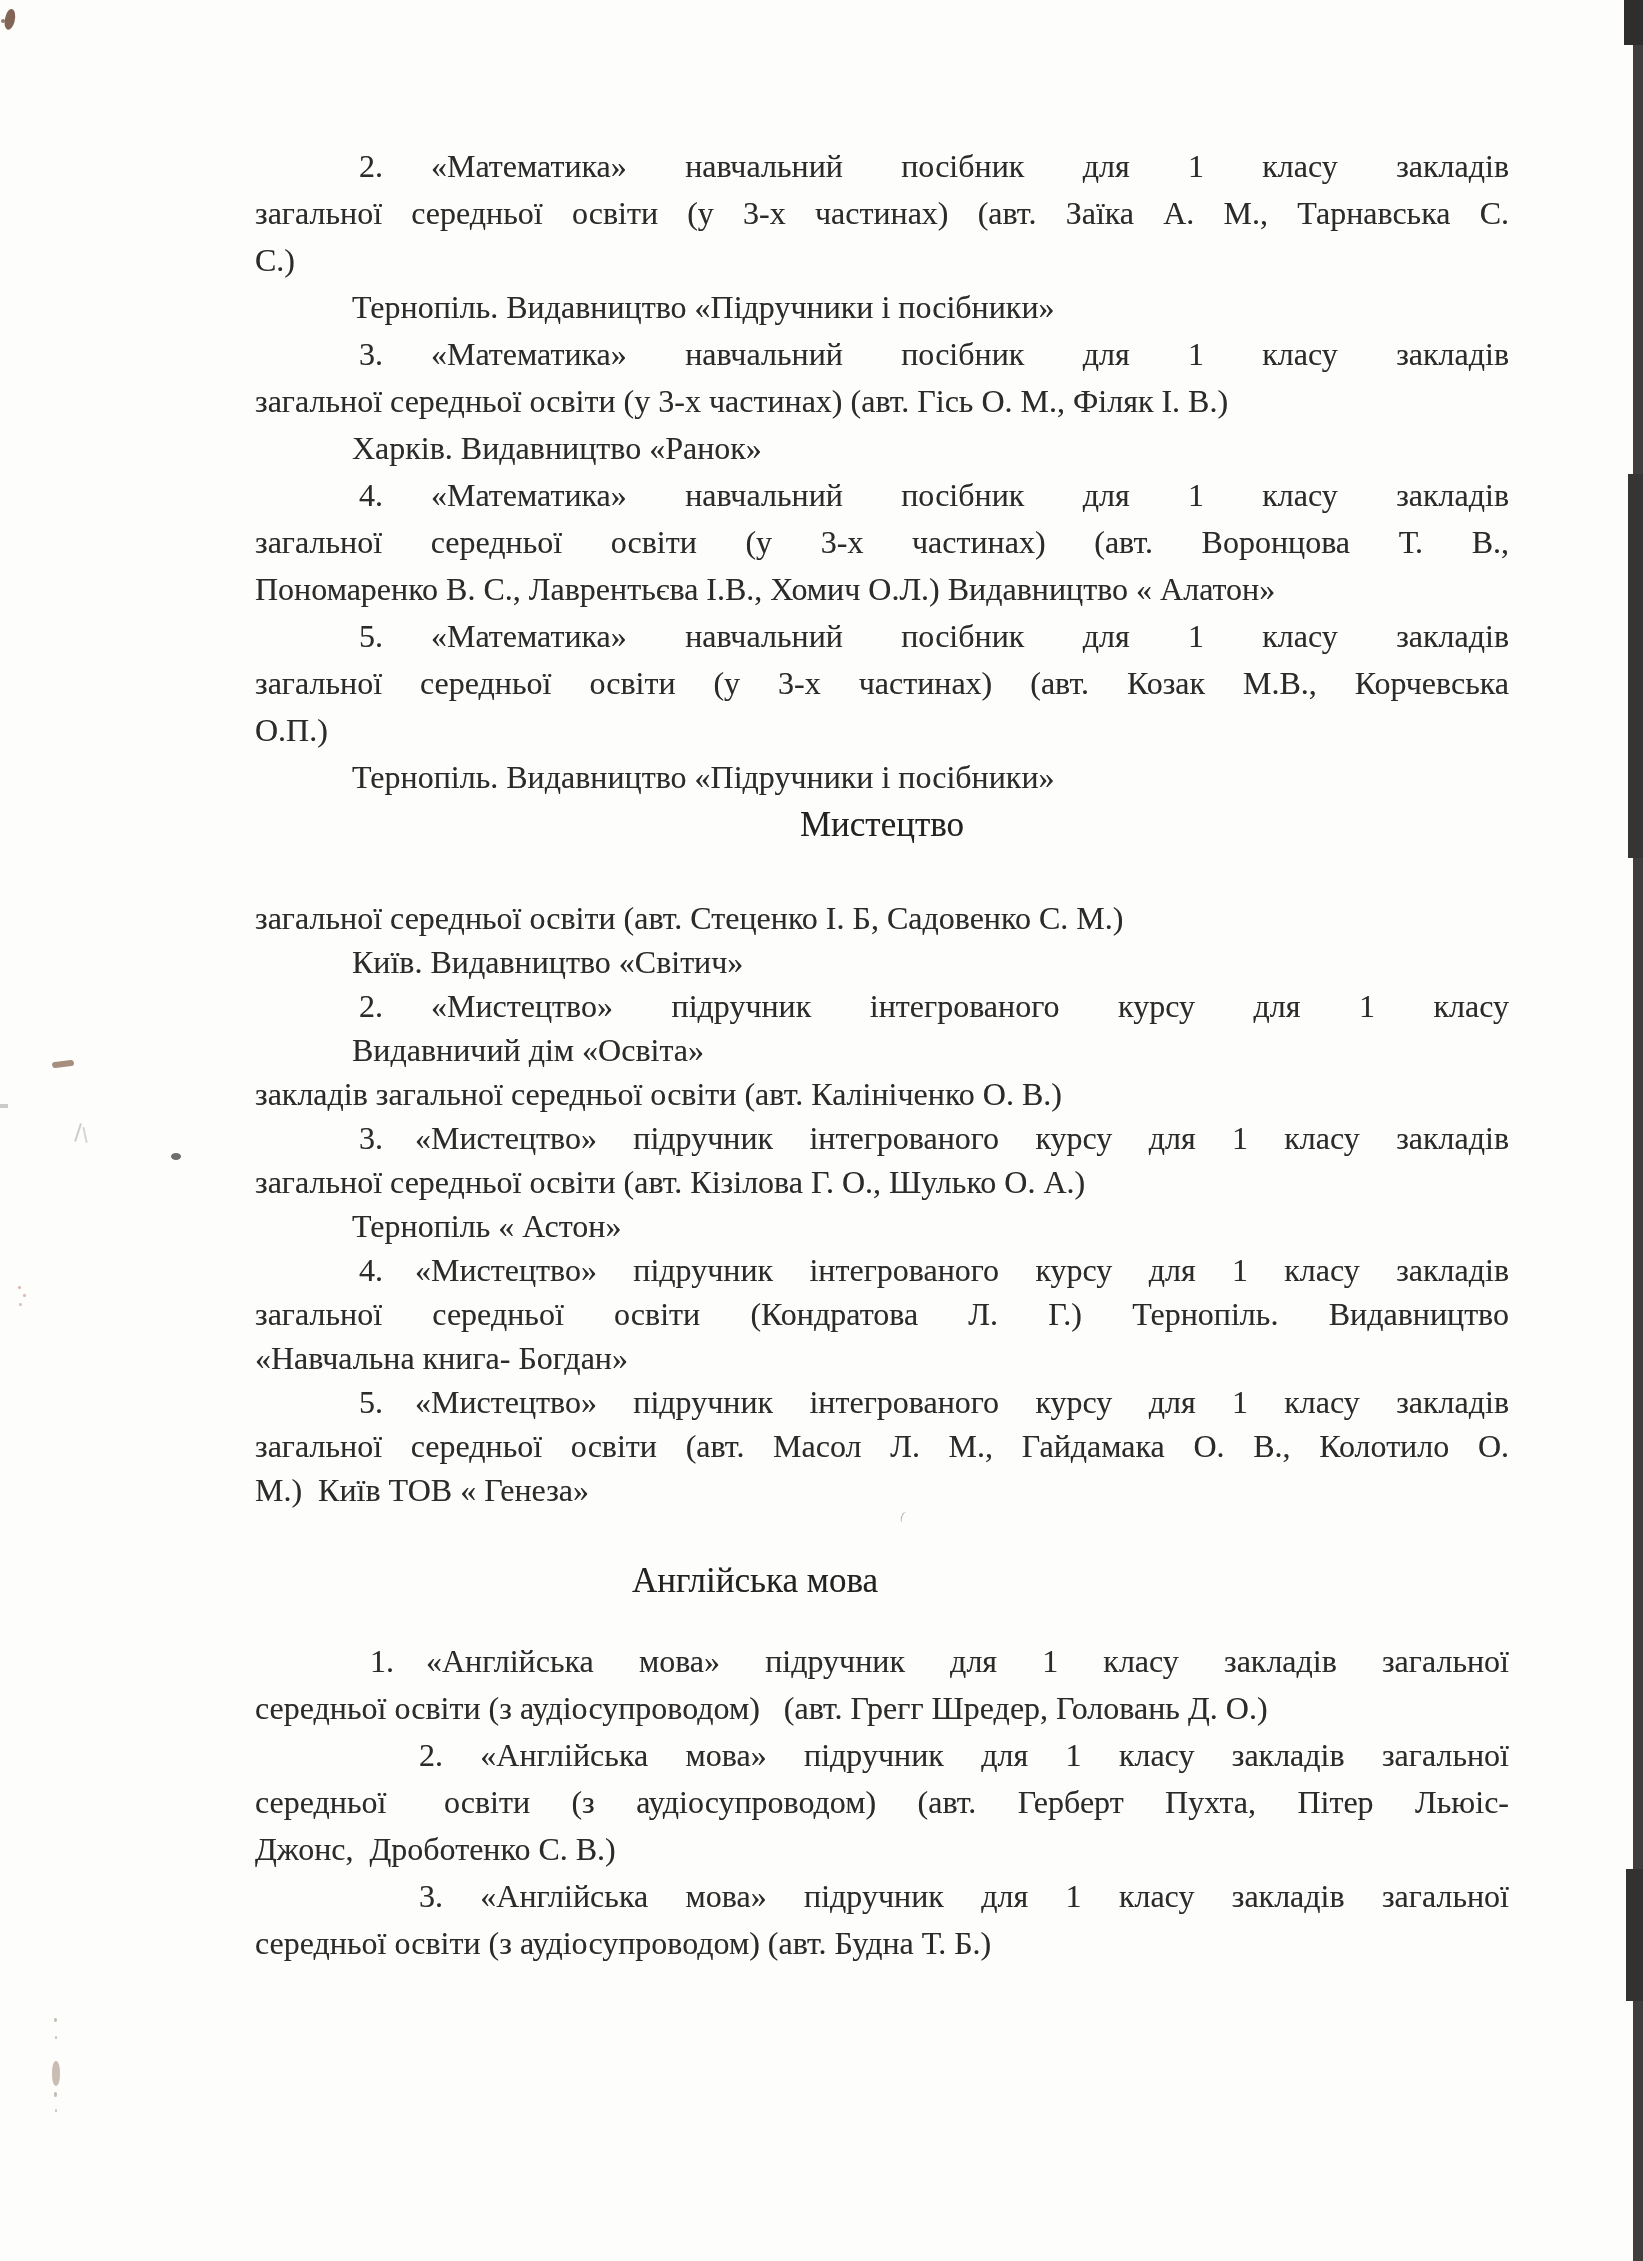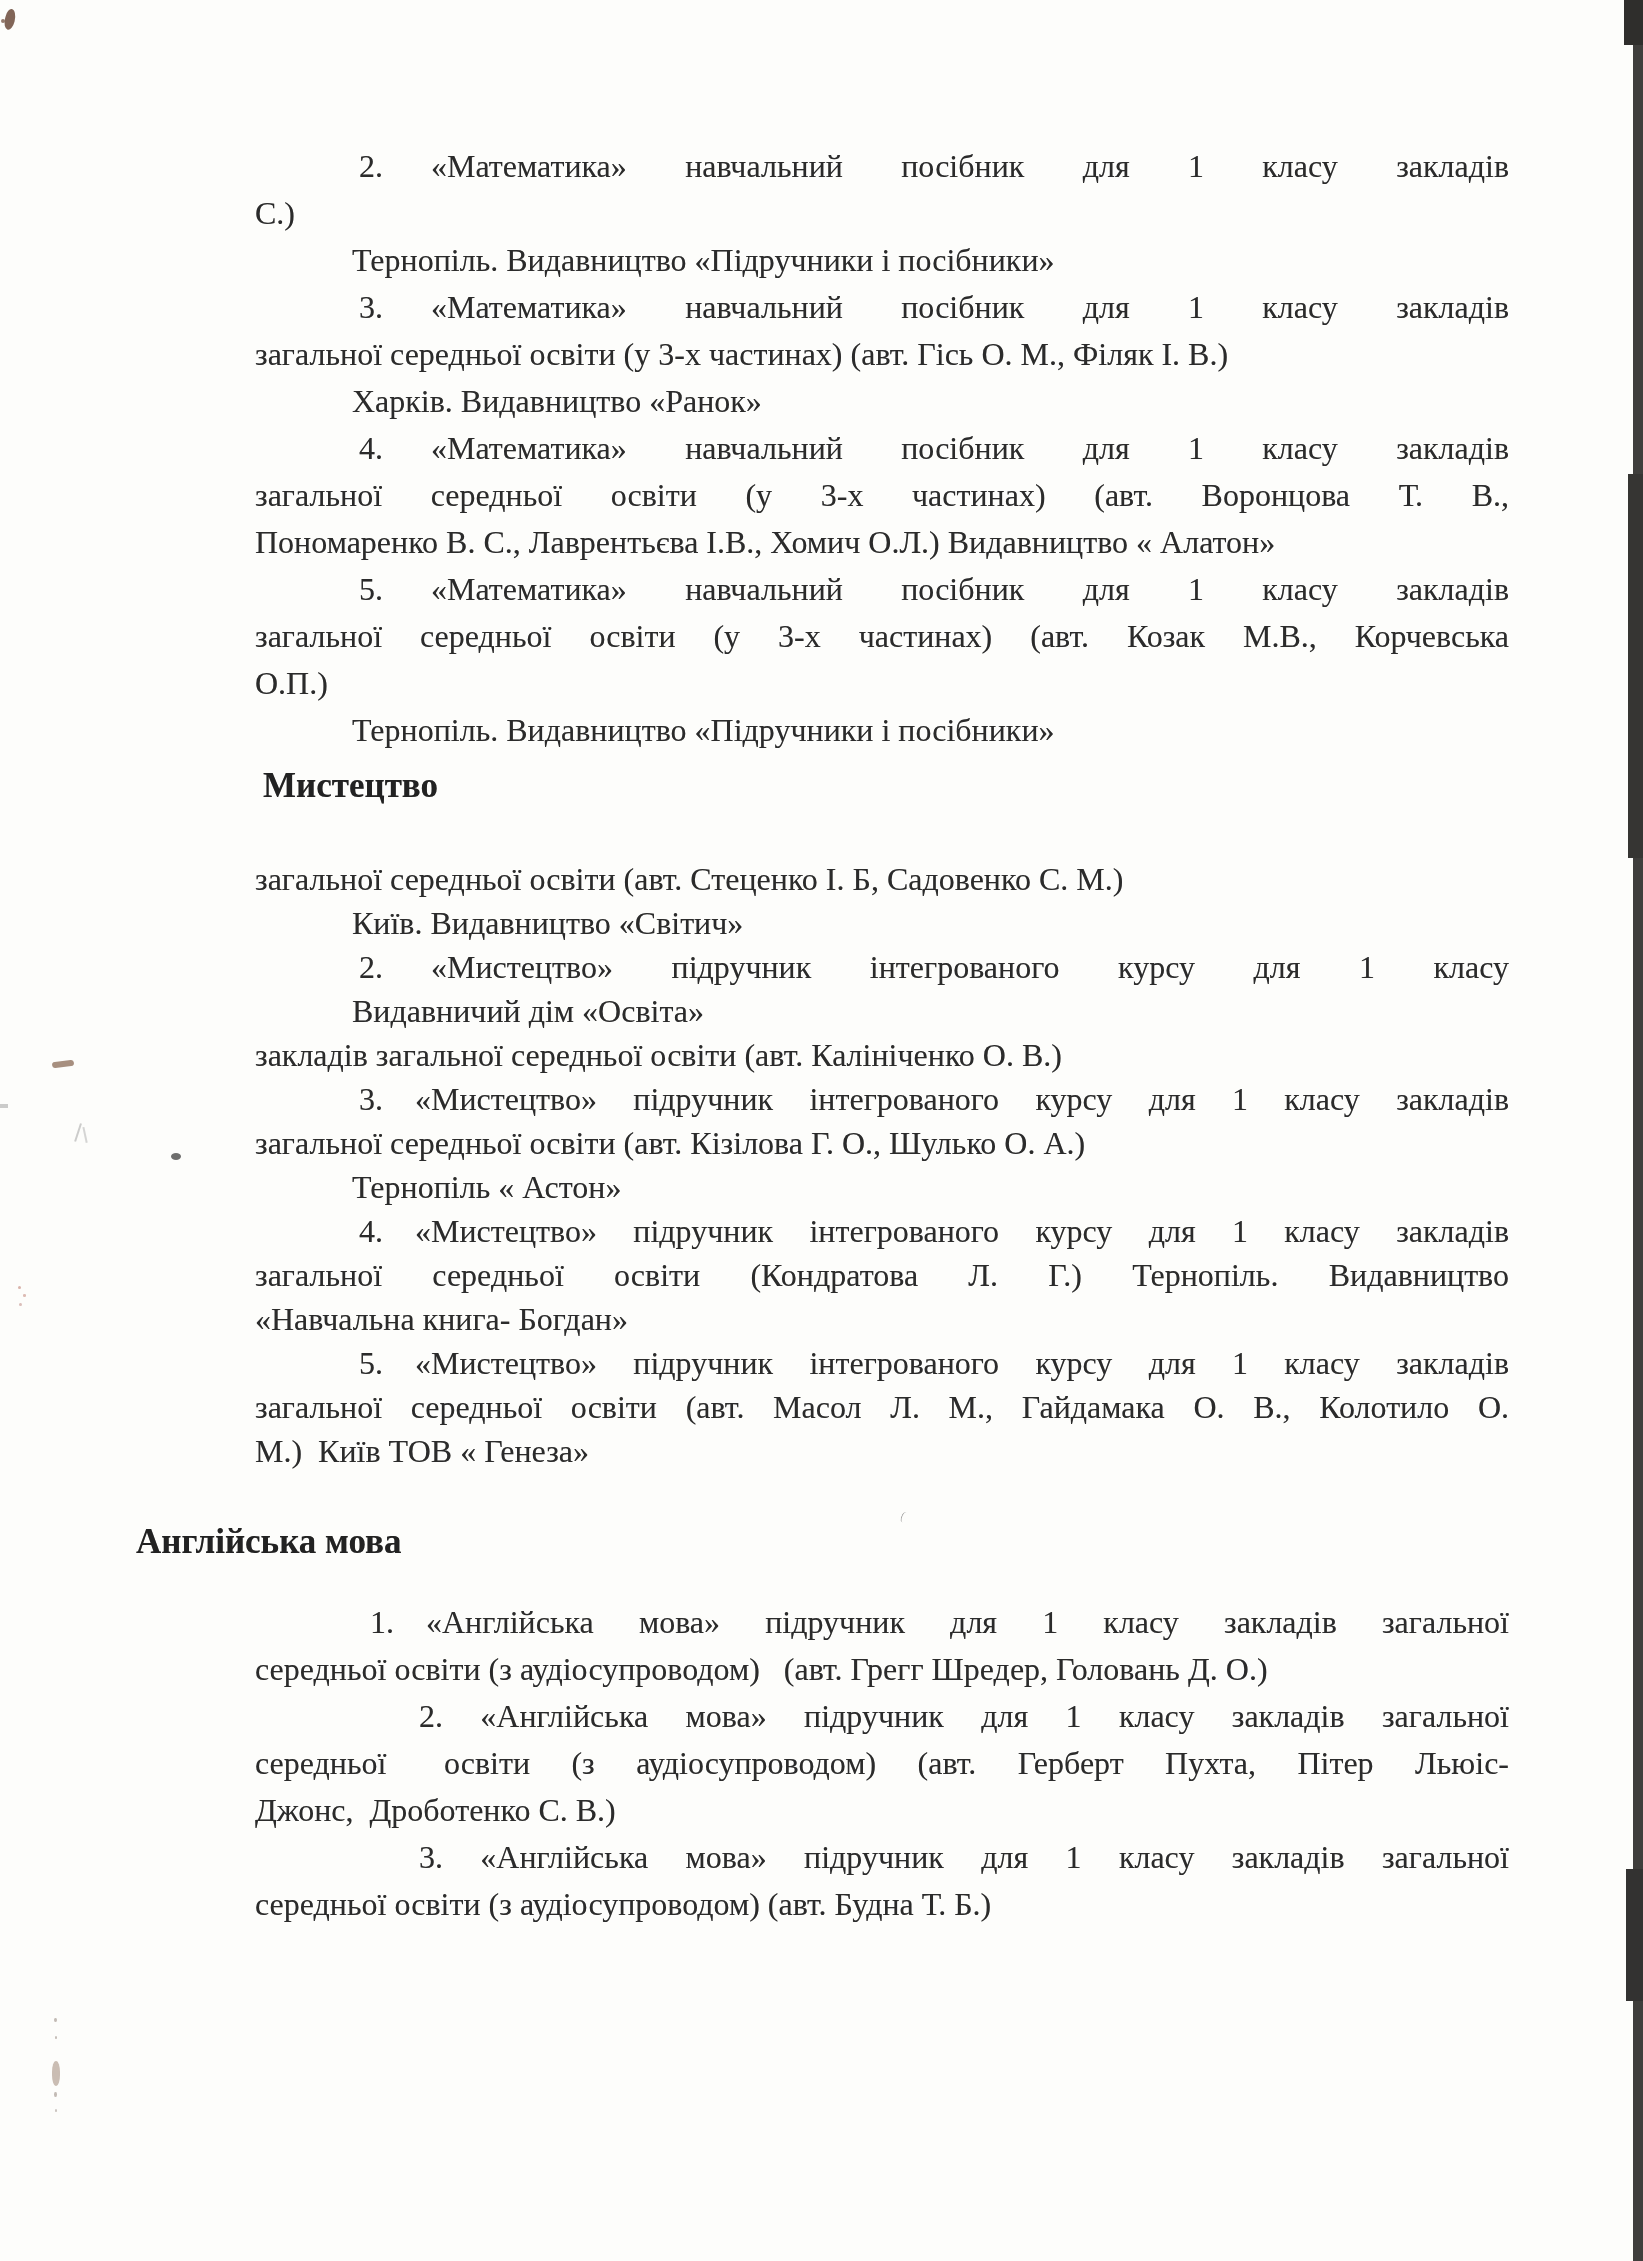--- a/index.html
+++ b/index.html
@@ -24,24 +24,25 @@
     white-space:normal;
     text-shadow:0 0 0.6px rgba(45,45,45,.35);
   }
   .sec-art .ln{height:44px;line-height:44px;}
   .j{text-align:justify;text-align-last:justify;text-justify:inter-word;}
   .ind1{text-indent:104px;}
   .ind2{text-indent:97px;}
   .ind3{text-indent:115px;}
   .ind4{text-indent:164px;}
   .heading{
-    margin:8px;
+    margin:0;
     font-size:35px;
-    font-weight:bold;
+    font-weight:normal;
     height:47px;line-height:47px;
+    text-align:center;
     color:#222;
     text-shadow:0 0 0.6px rgba(40,40,40,.4);
   }
   .h-m{margin-bottom:48px;}
   .h-a{margin-top:45px;margin-bottom:34px;transform:translateX(-127px);}
   section{margin:0;padding:0;}
 
   
   .artifact{position:absolute;pointer-events:none;}
   .edge-bar{left:1633px;top:0;width:10.3px;height:2261px;background:#3f3e3c;}
@@ -67,20 +68,21 @@
 </style>
 </head>
 <body>
 
 <div class="page">
 
   <div class="content">
 
     <section class="sec-math">
       <div class="ln j ind1">2.  «Математика» навчальний посібник для 1 класу закладів</div>
+      <div class="ln j">загальної середньої освіти (у 3-х частинах) (авт. Заїка А. М., Тарнавська С.</div>
       <div class="ln">С.)</div>
       <div class="ln ind2">Тернопіль. Видавництво «Підручники і посібники»</div>
       <div class="ln j ind1">3.  «Математика» навчальний посібник для 1 класу закладів</div>
       <div class="ln">загальної середньої освіти (у 3-х частинах) (авт. Гісь О. М., Філяк І. В.)</div>
       <div class="ln ind2">Харків. Видавництво «Ранок»</div>
       <div class="ln j ind1">4.  «Математика» навчальний посібник для 1 класу закладів</div>
       <div class="ln j">загальної середньої освіти (у 3-х частинах) (авт. Воронцова Т. В.,</div>
       <div class="ln">Пономаренко В. С., Лаврентьєва І.В., Хомич О.Л.) Видавництво « Алатон»</div>
       <div class="ln j ind1">5.  «Математика» навчальний посібник для 1 класу закладів</div>
       <div class="ln j">загальної середньої освіти (у 3-х частинах) (авт. Козак М.В., Корчевська</div>

